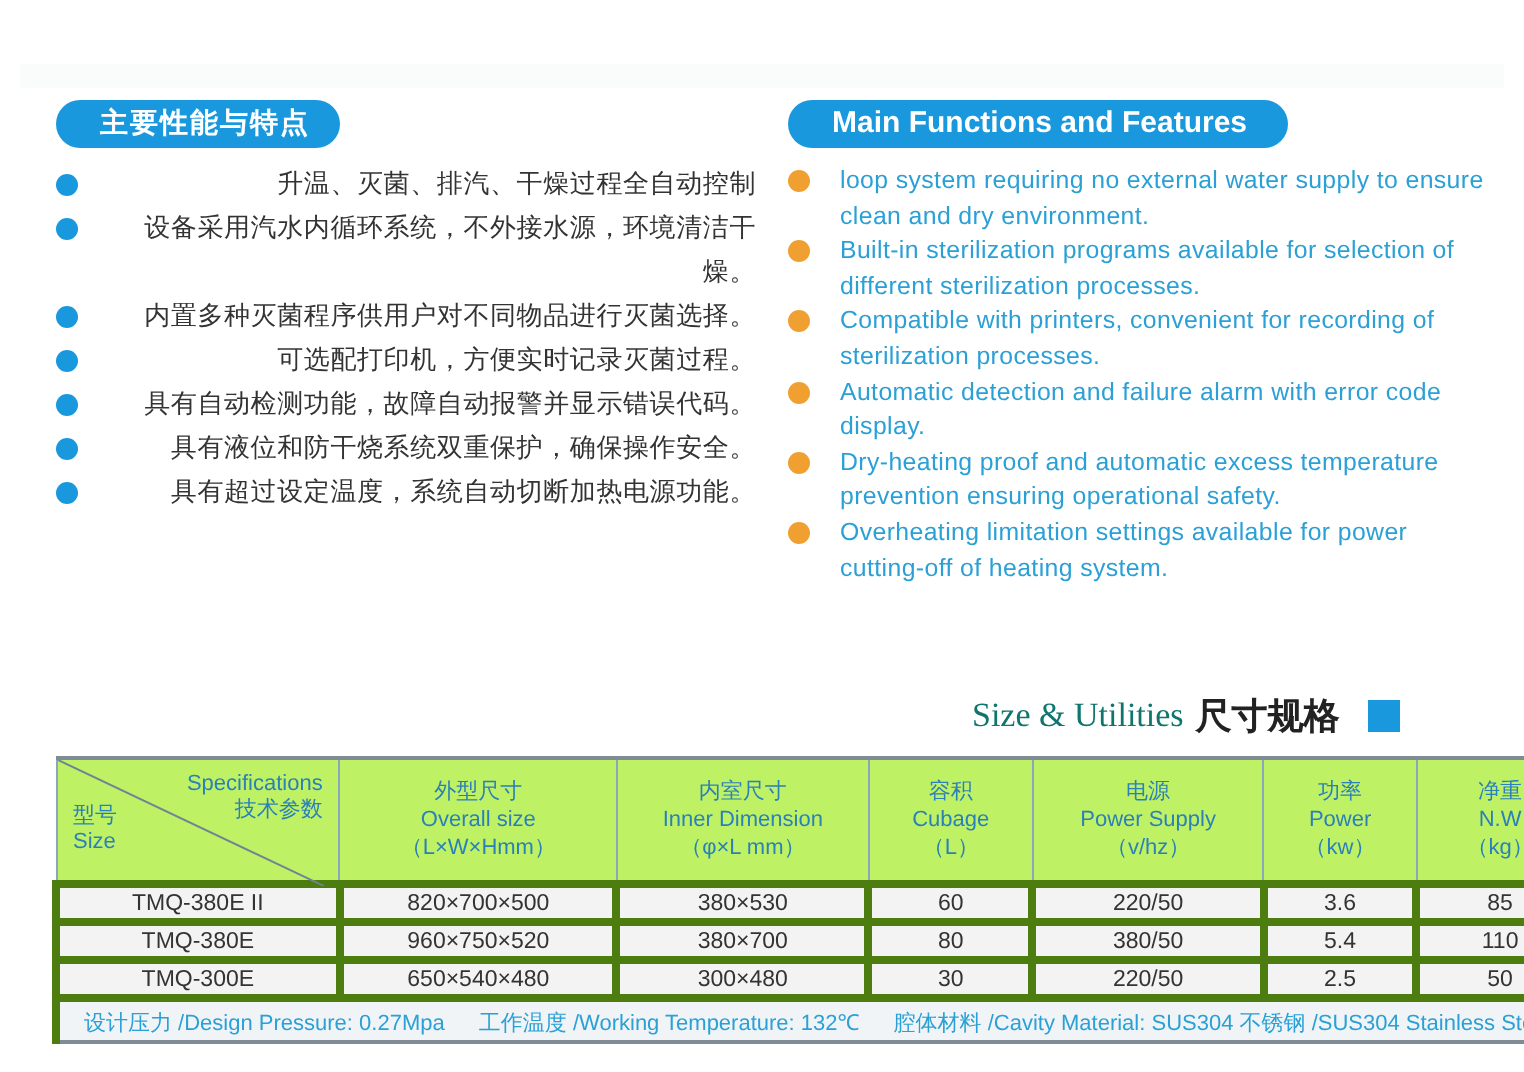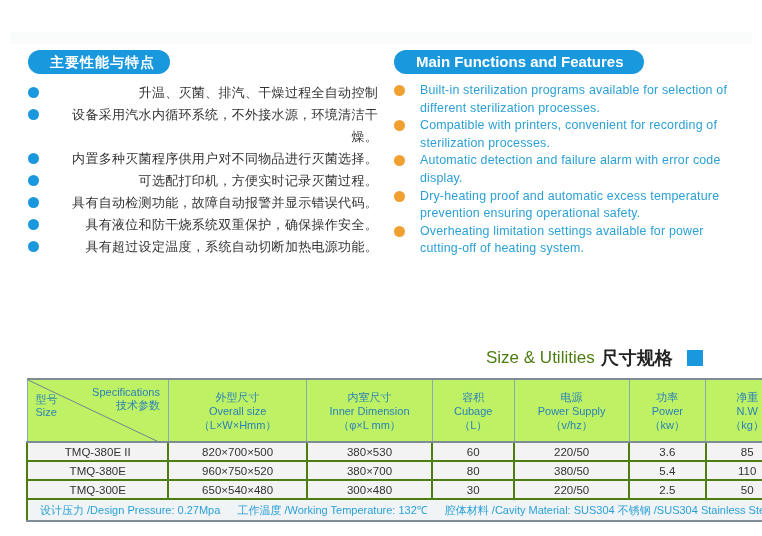--- a/index.html
+++ b/index.html
@@ -30,41 +30,41 @@
       font-size: 12.4px; line-height: 17.6px; color: #2aa0d6; letter-spacing: 0.2px;
     }
     .dot { position: absolute; left: 0; width: 11px; height: 11px; border-radius: 50%; }
     .panel.cn .dot { background: #1a98de; top: 5px; }
     .panel.en .dot { background: #f0a030; top: 3px; }
 
     .size-title {
       position: absolute; left: 486px; top: 345px; height: 26px;
       display: flex; align-items: center; white-space: nowrap;
     }
-    .size-title .en-t { font-family: Liberation Sans, sans-serif; font-size: 17px; color: #4d7c0f; }
+    .size-title .en-t { font-family: Liberation Serif, serif; font-size: 17px; color: #0f766e; }
     .size-title .cn-t { font-size: 18px; color: #222222; font-weight: bold; margin-left: 6px; }
     .size-title .sq { width: 16px; height: 16px; background: #1a98de; margin-left: 14px; }
 
     .table-wrap { position: absolute; left: 26px; top: 378px; width: 726px; }
     table { border-collapse: collapse; width: 726px; font-family: "Liberation Sans", sans-serif; }
     thead tr { height: 63px; }
     thead th {
       background: #bef264; color: #2b80b8; font-weight: normal; font-size: 11px; line-height: 14px;
       border-left: 1px solid #8aa8bc; border-right: 1px solid #8aa8bc;
       border-top: 2px solid #7f8c96; border-bottom: 2px solid #7f8c96; text-align: center;
     }
     thead th .cn-h { color: #2b80b8; font-size: 11px; }
     th.corner { position: relative; width: 133px; padding: 0; }
     th.corner svg { position: absolute; left: 0; top: 0; }
     th.corner .spec { position: absolute; right: 8px; top: 6px; text-align: right; font-size: 11px; line-height: 13px; color: #2b80b8; }
-    th.corner .model { position: absolute; left: 8px; bottom: 22px; text-align: left; font-size: 11px; line-height: 13px; color: #2b80b8; }
+    th.corner .model { position: absolute; left: 8px; bottom: 12px; text-align: left; font-size: 11px; line-height: 13px; color: #2b80b8; }
 
     tbody td {
       background: #f3f3f3; color: #333333; font-size: 11.5px; text-align: center; height: 19px;
-      border: 2px solid #4d7c0f;
+      border: 4px solid #4d7c0f;
       margin-top: 24px;
     }
     tbody tr.note td {
       background: #f0f4f6; color: #2aa0d6; font-size: 11px; text-align: left; padding-left: 12px;
       border-bottom: 2px solid #7f8c96; height: 22px; white-space: nowrap;
     }
     .note span { margin-right: 14px; }
   </style>
 </head>
 <body>
@@ -80,20 +80,21 @@
     <li><span class="dot"></span><span>可选配打印机，方便实时记录灭菌过程。</span></li>
     <li><span class="dot"></span><span>具有自动检测功能，故障自动报警并显示错误代码。</span></li>
     <li><span class="dot"></span><span>具有液位和防干烧系统双重保护，确保操作安全。</span></li>
     <li><span class="dot"></span><span>具有超过设定温度，系统自动切断加热电源功能。</span></li>
   </ul>
 </div>
 
 <div class="panel en">
   <div class="pill">Main Functions and Features</div>
   <ul class="features">
+    <li><span class="dot"></span><span>loop system requiring no external water supply to ensure clean and dry environment.</span></li>
     <li><span class="dot"></span><span>Built-in sterilization programs available for selection of different sterilization processes.</span></li>
     <li><span class="dot"></span><span>Compatible with printers, convenient for recording of sterilization processes.</span></li>
     <li><span class="dot"></span><span>Automatic detection and failure alarm with error code display.</span></li>
     <li><span class="dot"></span><span>Dry-heating proof and automatic excess temperature prevention ensuring operational safety.</span></li>
     <li><span class="dot"></span><span>Overheating limitation settings available for power cutting-off of heating system.</span></li>
   </ul>
 </div>
 
 <div class="size-title">
   <span class="en-t">Size &amp; Utilities</span>

